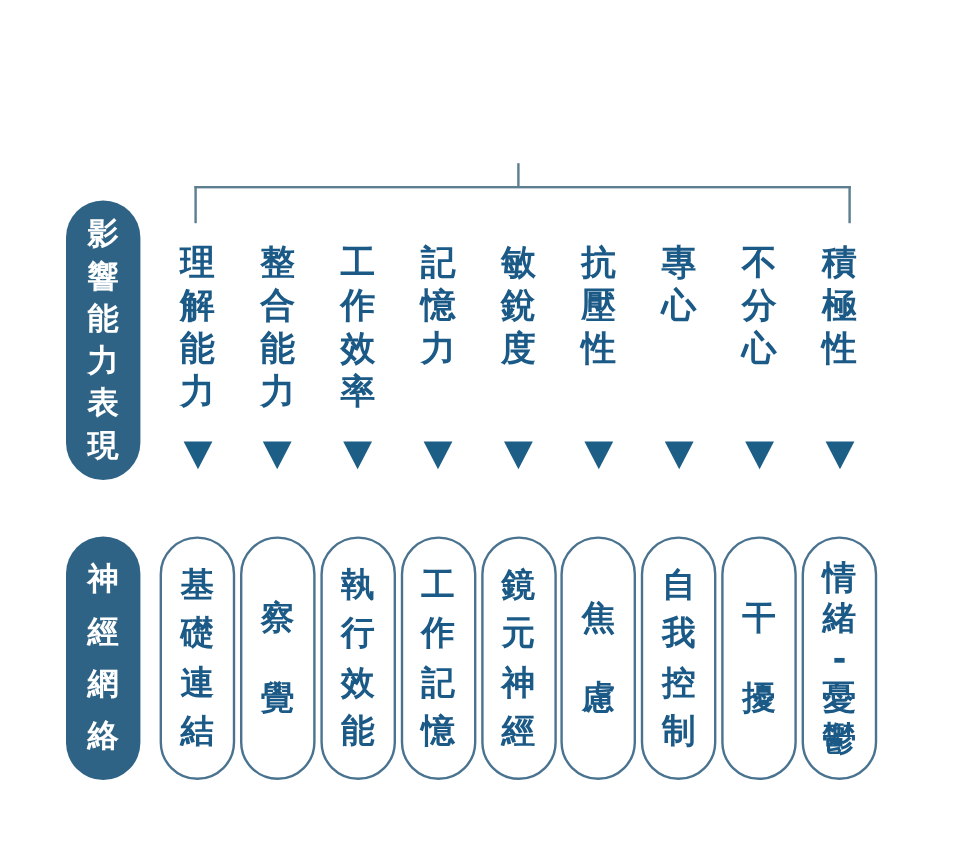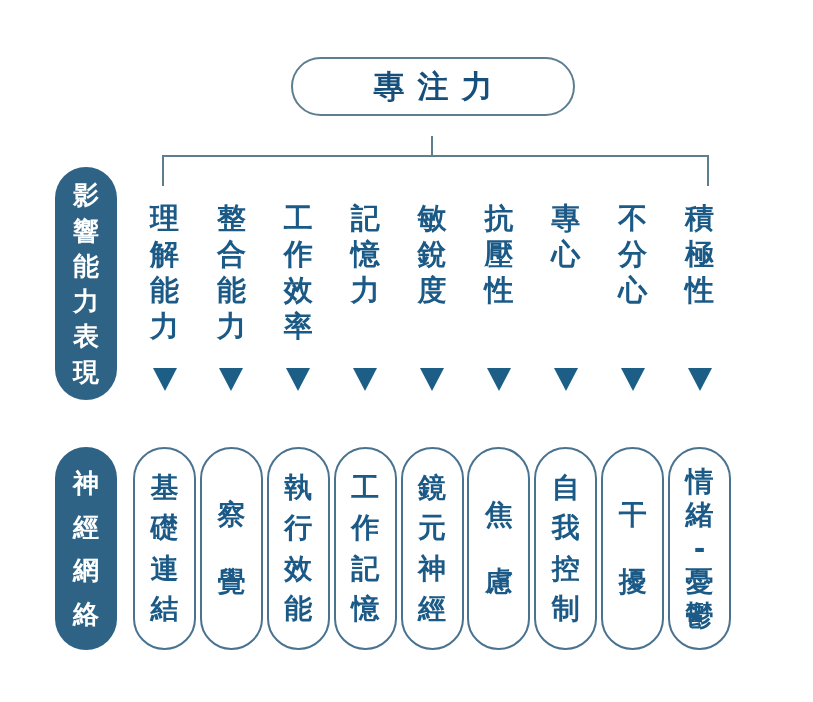--- a/index.html
+++ b/index.html
@@ -59,23 +59,20 @@
     display:flex; flex-direction:column; justify-content:space-evenly; align-items:center;
     height:100%; font-size:28px; color:var(--text); padding:13px 0; box-sizing:border-box;
   }
   .ch{ display:block; line-height:1; }
 </style>
 </head>
 <body>
 
 <div class="canvas">
 
-  <div class="title-box">
-    <span class="title-text">專注力</span>
-  </div>
 
   <div class="line stem"></div>
   <div class="line hbar"></div>
   <div class="line drop-left"></div>
   <div class="line drop-right"></div>
 
   <div class="side-pill pill-abilities">
     <span class="v-distribute split-chars">
         <span class="ch">影</span>
         <span class="ch">響</span>

